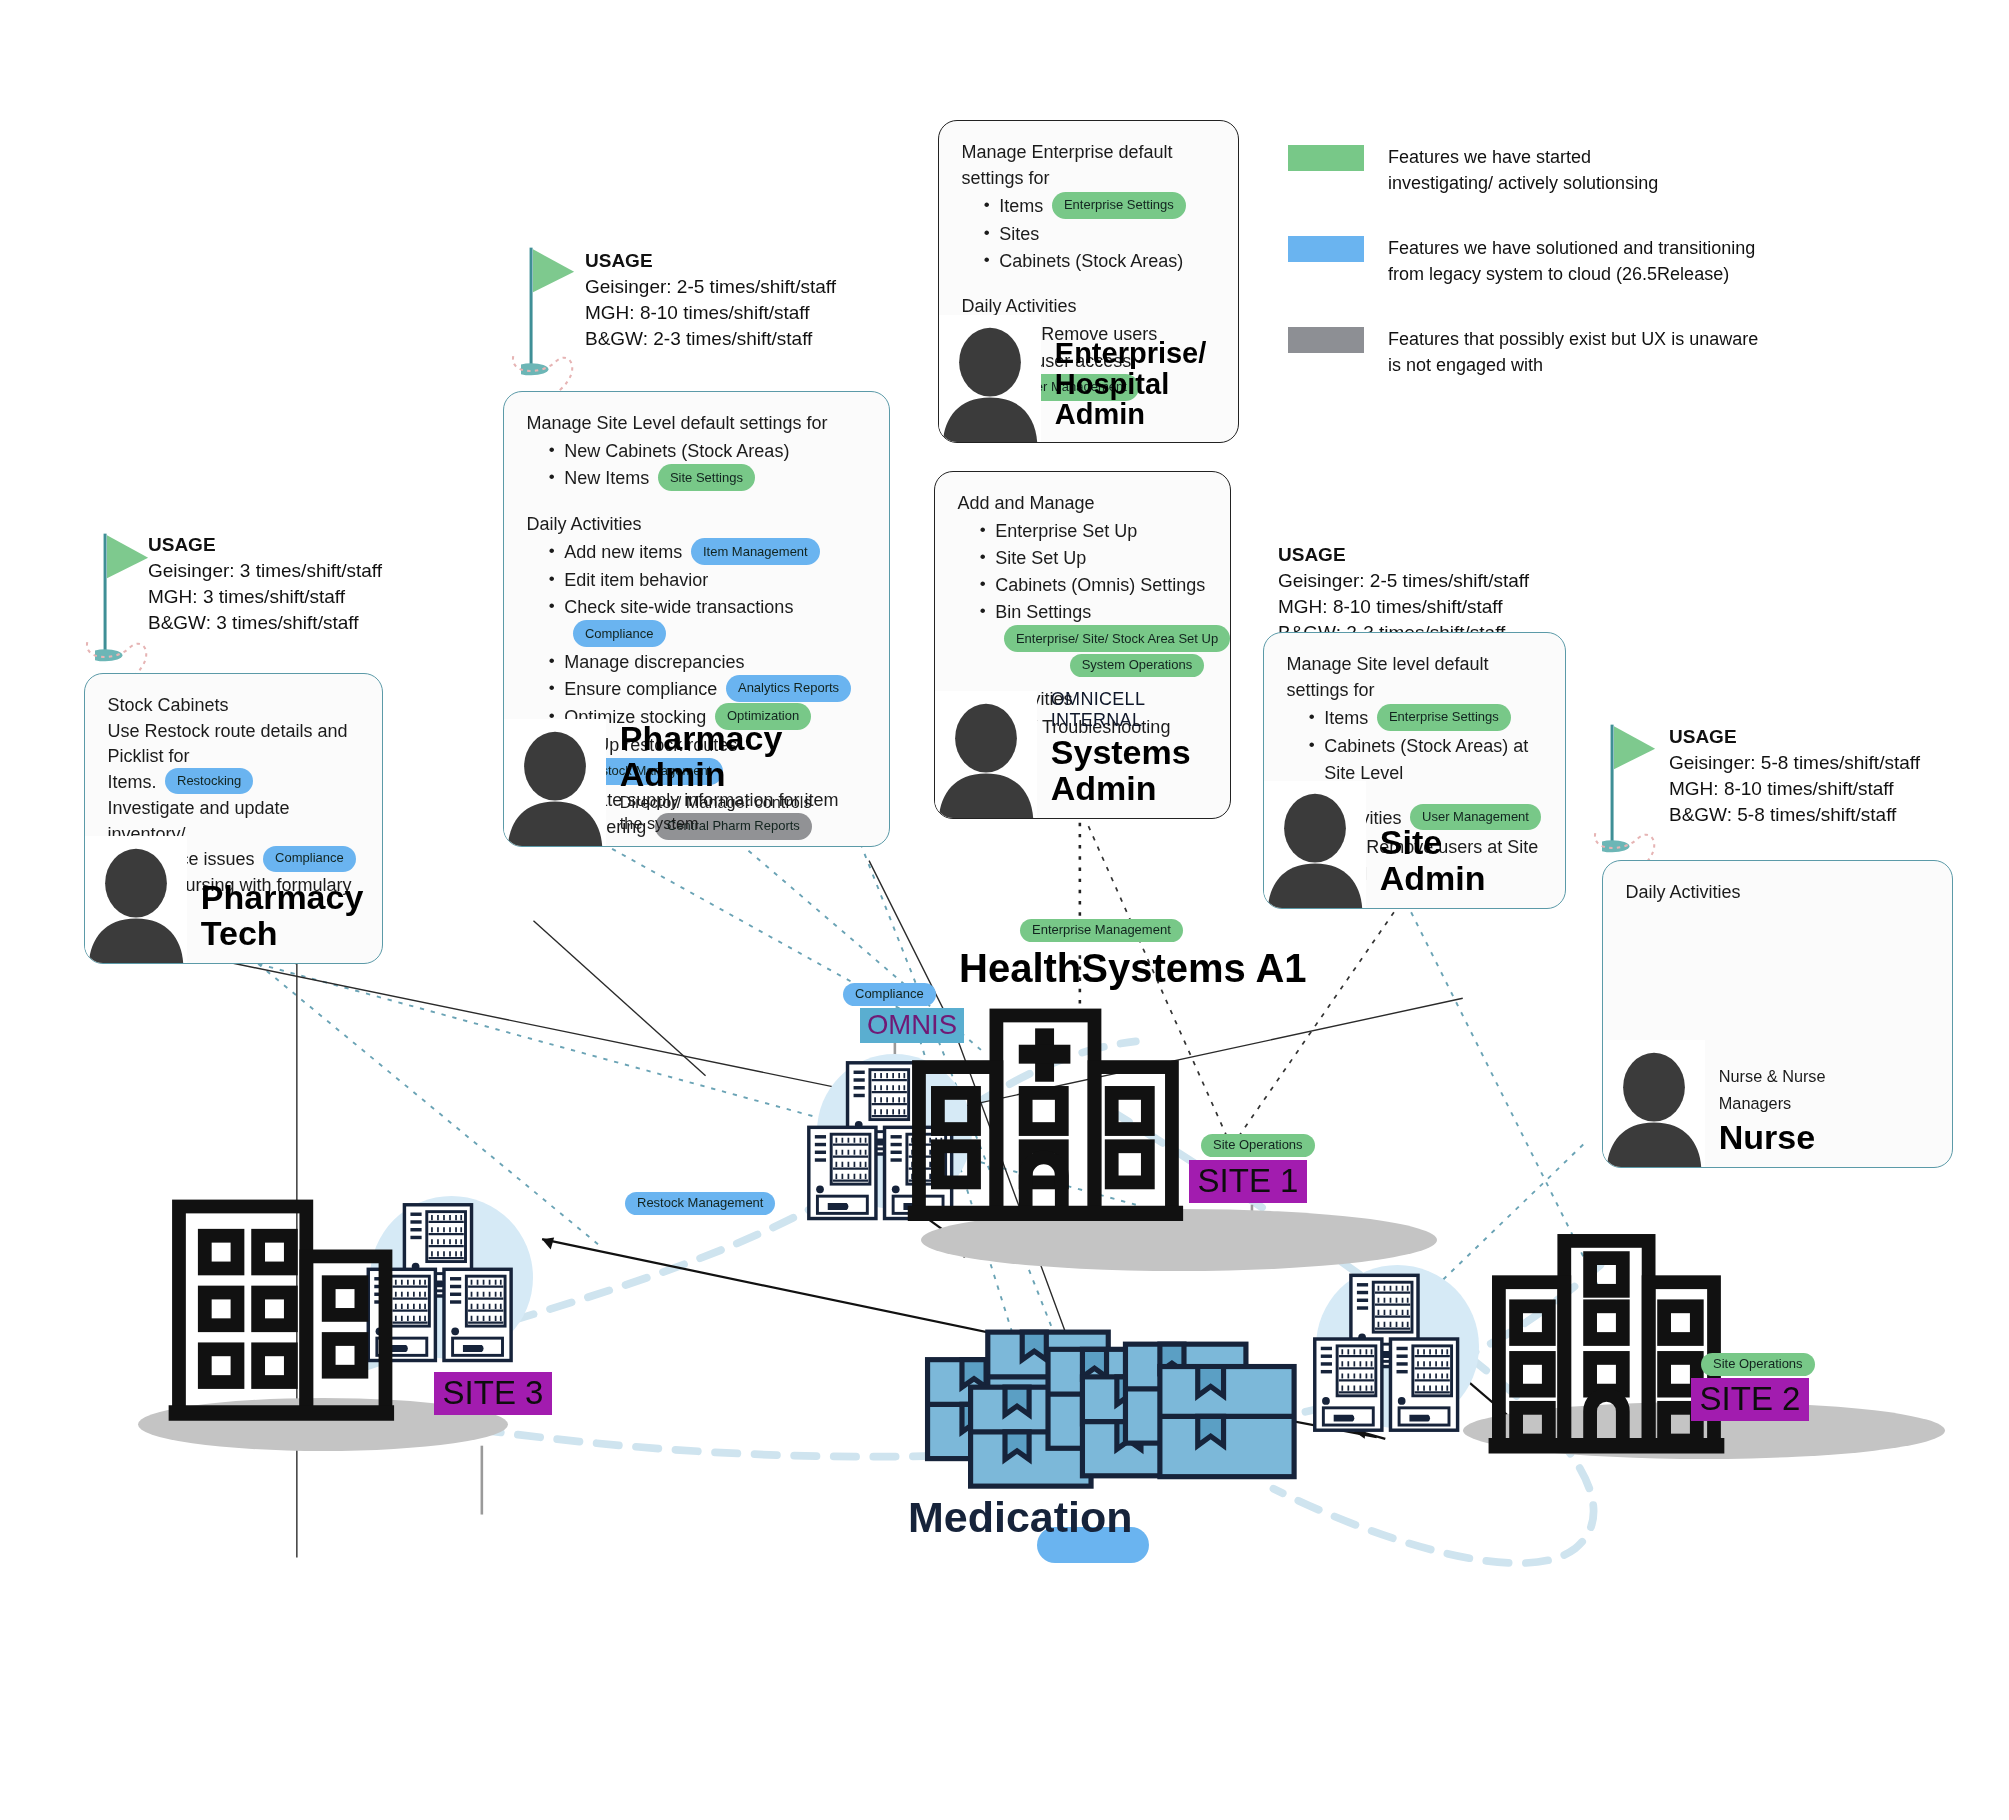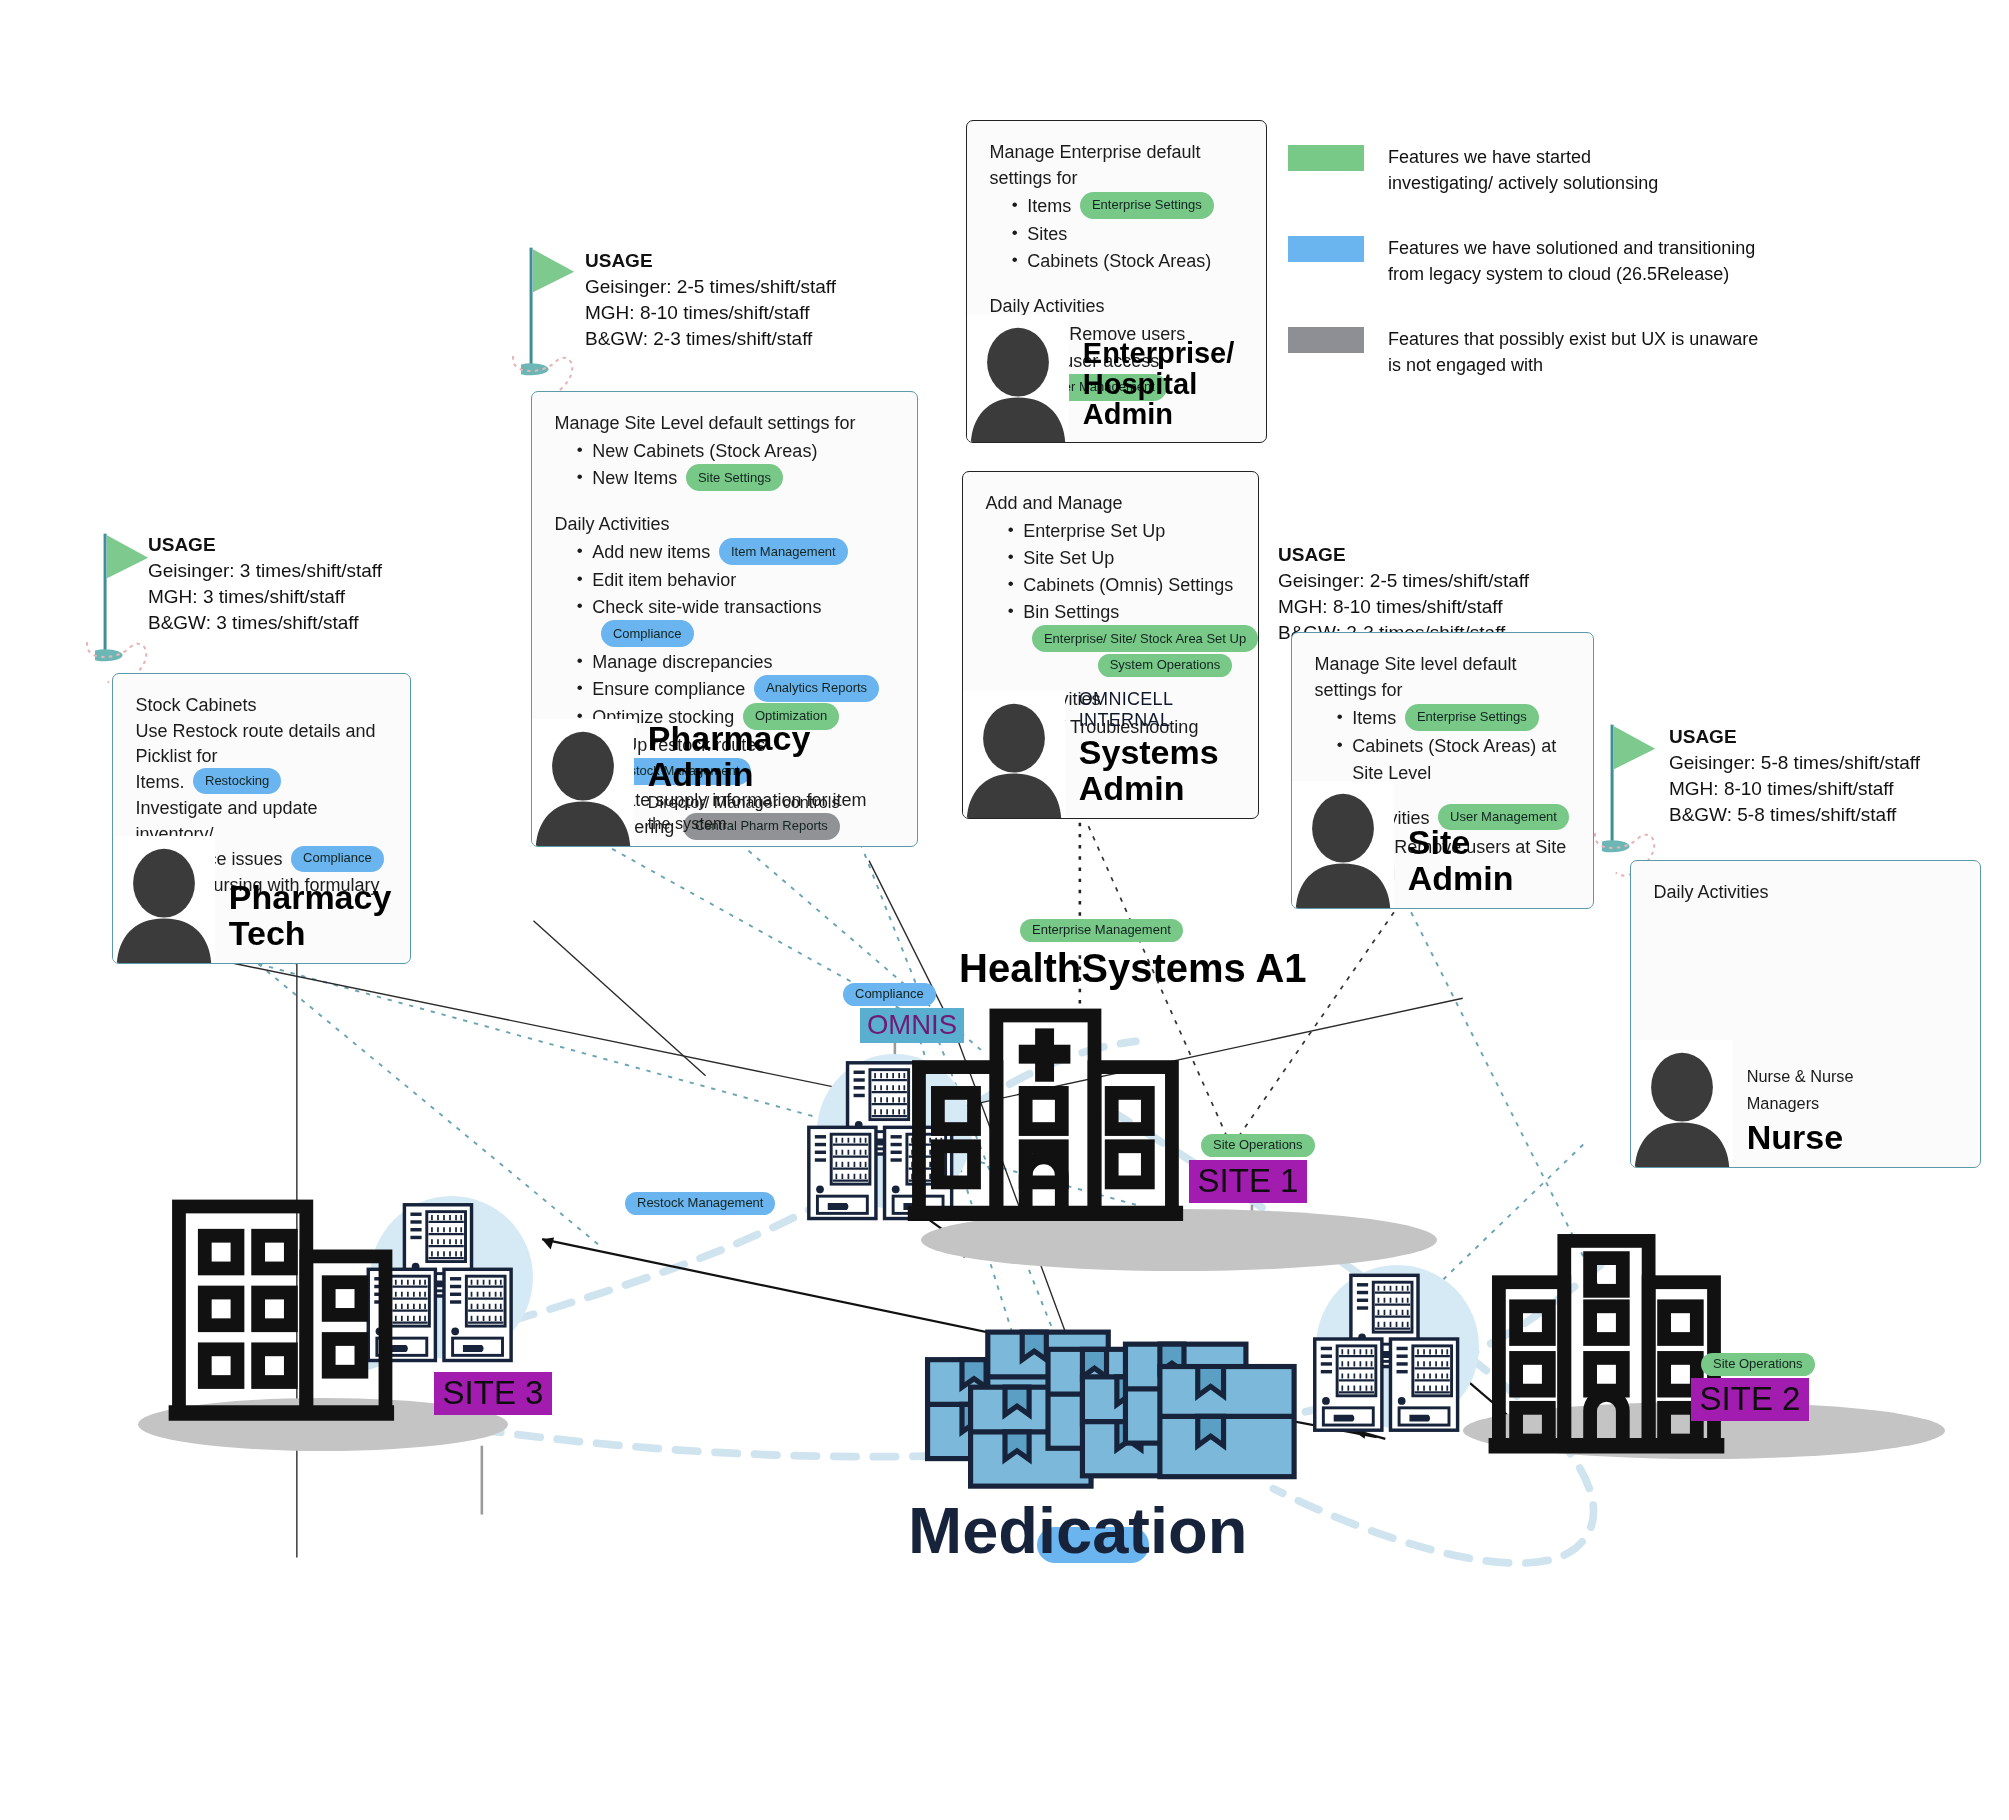--- a/index.html
+++ b/index.html
@@ -2,22 +2,22 @@
 <html style="font-size:13.8px"><head>
 <meta charset="utf-8">
 <style>
   html,body{margin:0;padding:0;background:#ffffff;}
   body{font-family:"Liberation Sans","DejaVu Sans",sans-serif;}
   #stage{position:relative;width:2010px;height:1821px;overflow:hidden;background:#fff;}
 
   
   .abs{position:absolute;}
   .card{
-    position:absolute;background:#fbfbfb;border:1.7px solid #5b9aa8;border-radius:7px;
-    box-sizing:border-box;overflow:hidden;margin-left:28px;
+    position:absolute;background:#fbfbfb;border:1.7px solid #5b9aa8;border-radius:19px;
+    box-sizing:border-box;overflow:hidden;
   }
   .card.dark{border:1.7px solid #222;}
   .card-body{padding:19px 22.4px 0 22.4px;}
   .lead{font-size:18px;color:#1b1b1b;line-height:1.42;}
   ul.bul{margin:1.7px 0 0 0;padding:0 0 0 22.4px;list-style:none;}
   ul.bul li{font-size:18px;color:#1b1b1b;line-height:1.5;position:relative;padding-left:15.5px;}
   ul.bul li:before{content:"•";position:absolute;left:0;top:-0.9px;font-size:17px;}
   .sec-gap{height:19px;}
 
   .tag{
@@ -56,21 +56,21 @@
   .sw.blue{background:#6ab4f0;}
   .sw.grey{background:#8d8f94;}
   .legend-txt{font-size:18px;color:#111;line-height:1.42;}
 
   
   .sitelabel{position:absolute;background:#a21caf;color:#0d0d0d;font-size:33px;
              padding:1.7px 8.6px 3.4px 8.6px;white-space:nowrap;}
   .omnis{position:absolute;background:#5aaed0;color:#701a75;font-size:27.5px;padding:0.9px 6.9px 2.6px 6.9px;}
 
   .bigtitle{position:absolute;font-size:40px;font-weight:bold;color:#000;white-space:nowrap;}
-  .medtitle{position:absolute;font-size:65px;font-weight:bold;color:#16233a;white-space:nowrap;}
+  .medtitle{position:absolute;font-size:43px;font-weight:bold;color:#16233a;white-space:nowrap;}
   .medhl{position:absolute;background:#6ab4f0;border-radius:860px;}
 
   .ellipse-shadow{position:absolute;background:#c4c4c4;border-radius:50%;}
   .blue-blob{position:absolute;background:#d6eaf6;border-radius:50%;}
   svg.layer{position:absolute;left:0;top:0;width:2010px;height:1821px;pointer-events:none;}
 </style>
 </head>
 <body>
 
 <div id="stage">

